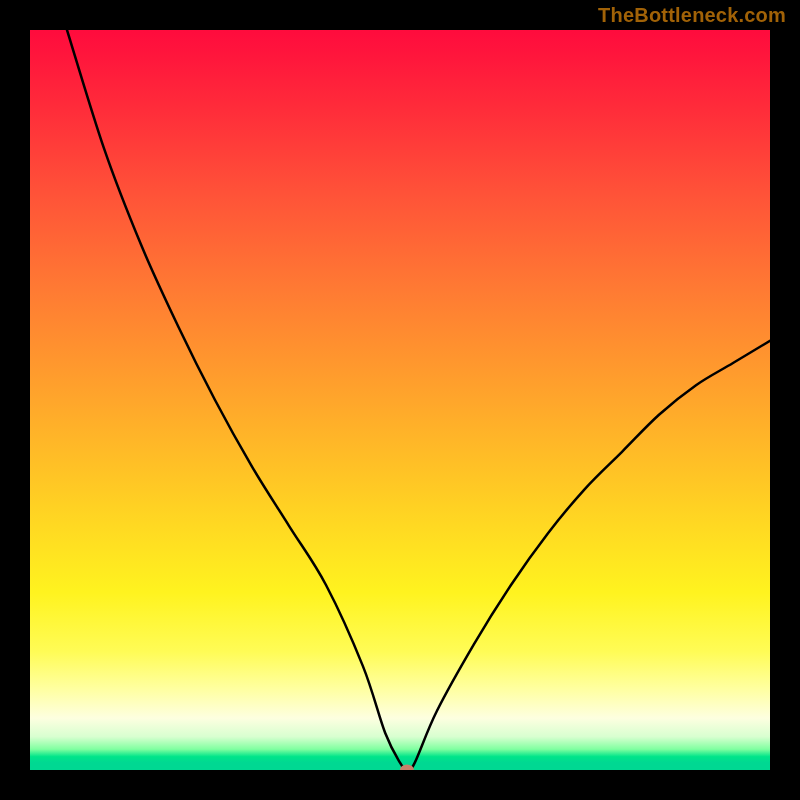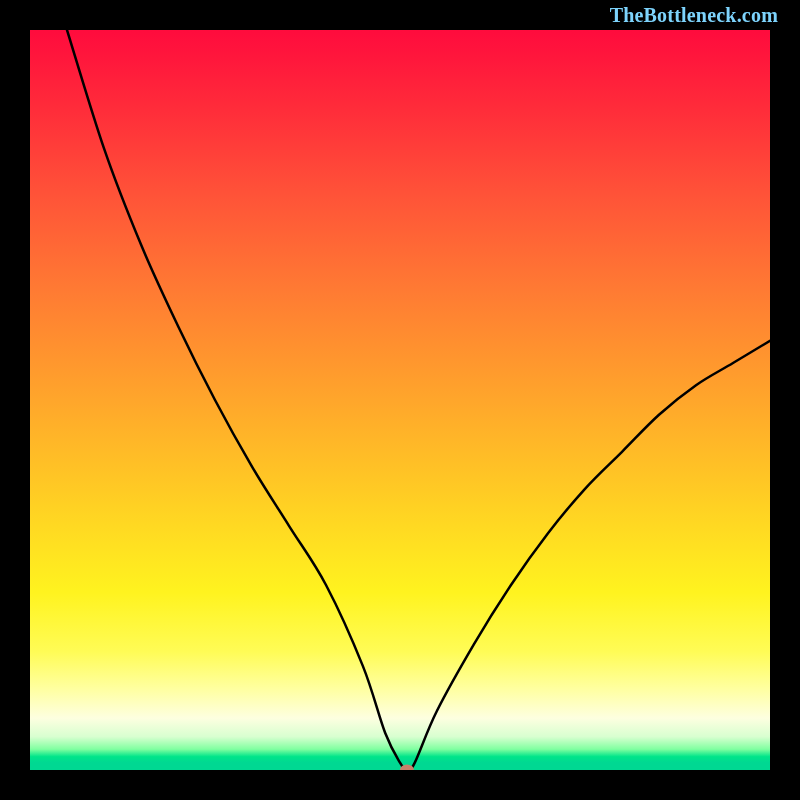--- a/index.html
+++ b/index.html
@@ -12,27 +12,26 @@
   }
   .frame {
     position: relative;
     width: 800px;
     height: 800px;
     background: #000;
   }
   .watermark {
     position: absolute;
     top: 4px;
-    right: 22px;
-    color: #7dd3fc;
+    right: 14px;
+    color: #a16207;
     font-size: 20px;
     font-weight: bold;
     letter-spacing: 0.2px;
     z-index: 10;
-    font-family: Liberation Serif, serif;
   }
   .plot {
     position: absolute;
     left: 30px;
     top: 30px;
     width: 740px;
     height: 740px;
     overflow: hidden;
   }
   .gradient {

